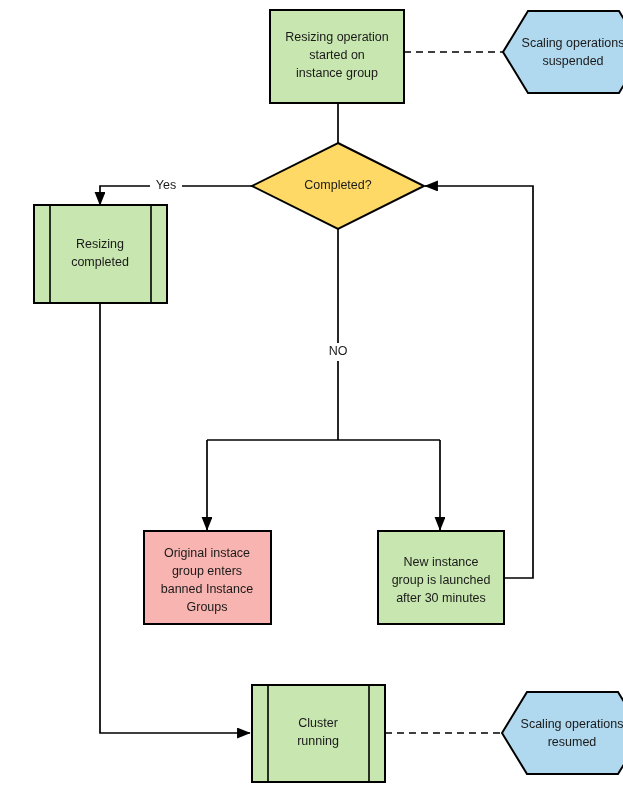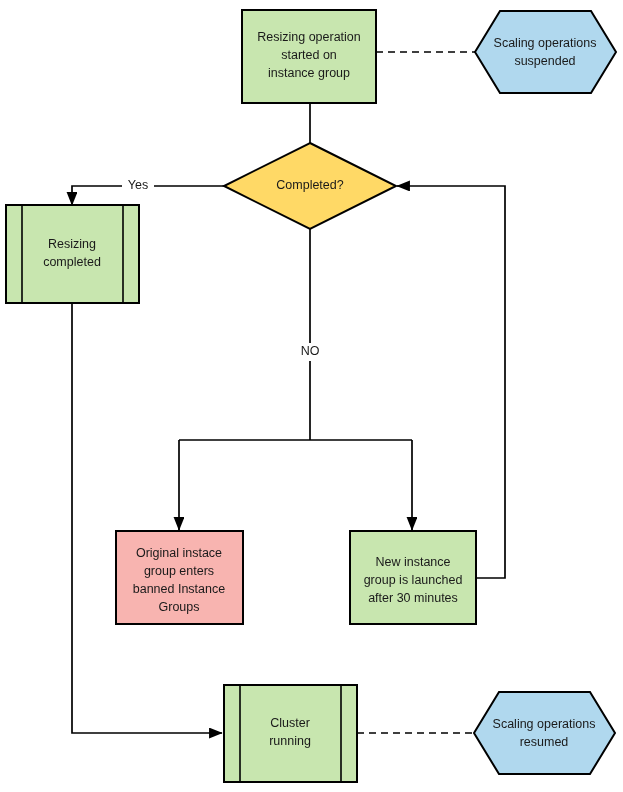--- a/index.html
+++ b/index.html
@@ -10,20 +10,21 @@
   body {
     width: 623px;
     height: 792px;
     font-family: "Liberation Sans", sans-serif;
     overflow: hidden;
   }
   #diagram-root {
     position: relative;
     width: 534px;
     height: 792px;
+    margin-left: 28px;
   }
   svg.canvas {
     position: absolute;
     top: 0;
     left: 0;
     width: 623px;
     height: 792px;
   }
   .node-label {
     font-family: "Liberation Sans", sans-serif;

